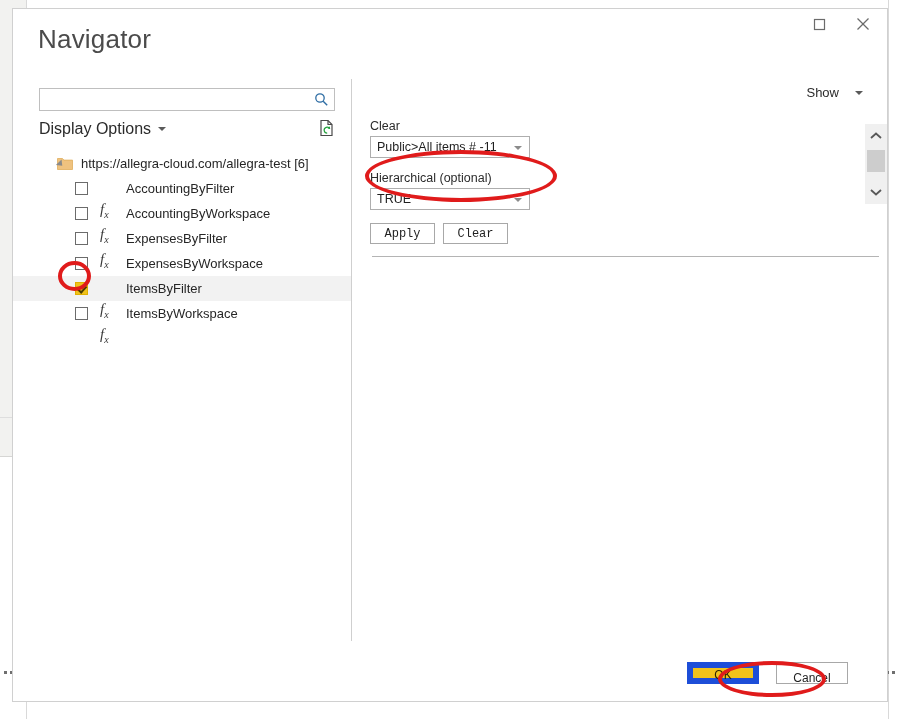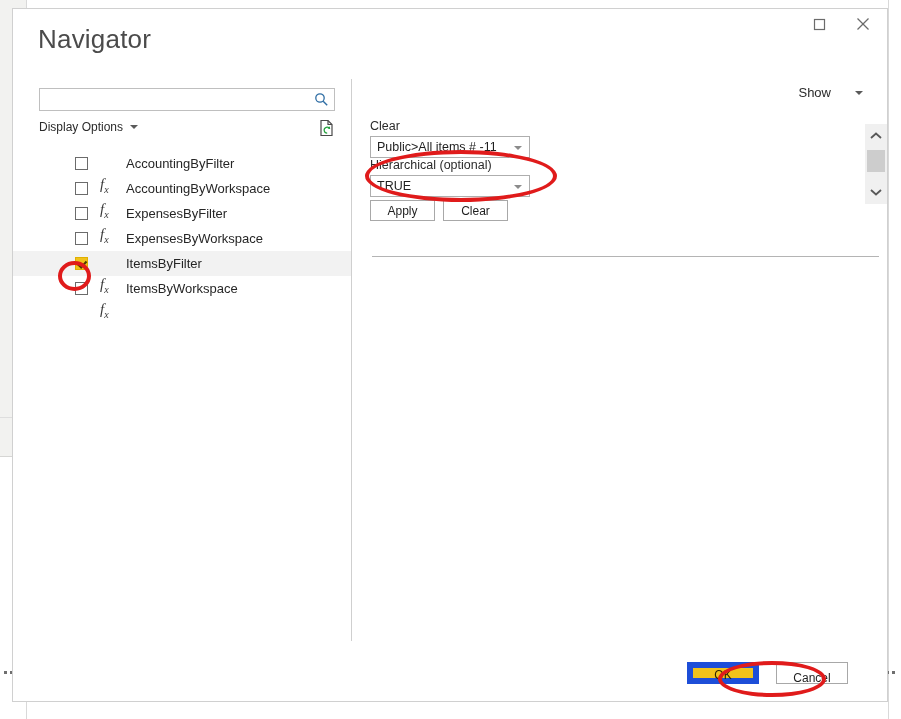--- a/index.html
+++ b/index.html
@@ -144,21 +144,21 @@
   #display-options-button {
     position: absolute;
     left: 0; top: 0;
     display: flex;
     align-items: center;
     gap: 7px;
     background: none;
     border: none;
     padding: 0;
     font-family: "Liberation Sans", sans-serif;
-    font-size: 12px;
+    font-size: 16px;
     color: #2b2b2b;
     cursor: default;
     text-align: center;
   }
   .caret-down {
     width: 0; height: 0;
     border-left: 4px solid transparent;
     border-right: 4px solid transparent;
     border-top: 4px solid #5a5a5a;
   }
@@ -253,21 +253,21 @@
   #right-pane {
     position: absolute;
     left: 339px; top: 62px;
     width: 535px; height: 580px;
   }
   #show-dropdown-button {
     position: absolute;
     right: 24px; top: 14px;
     display: flex;
     align-items: center;
-    gap: 24px;
+    gap: 16px;
     background: none;
     border: none;
     padding: 0;
     font-family: "Liberation Sans", sans-serif;
     font-size: 13px;
     color: #2b2b2b;
     cursor: default;
   }
 
   #filter-form {
@@ -282,21 +282,21 @@
     display: block;
   }
   .combo {
     position: relative;
     width: 160px; height: 22px;
     border: 1px solid #aeaeae;
     background: #fff;
     box-sizing: border-box;
     display: flex;
     align-items: center;
-    margin-bottom: 0;
+    margin-bottom: 13px;
     cursor: default;
   }
   .combo .combo-value {
     font-size: 12.5px;
     color: #1f1f1f;
     padding-left: 6px;
     white-space: nowrap;
     overflow: hidden;
   }
   .combo .combo-caret {
@@ -309,21 +309,21 @@
   }
   #filter-buttons {
     display: flex;
     gap: 8px;
     margin-top: 3px;
   }
   .flat-btn {
     width: 65px; height: 21px;
     background: #fff;
     border: 1px solid #a8a8a8;
-    font-family: Liberation Sans, sans-serif;
+    font-family: Liberation Mono, monospace;
     font-size: 12px;
     color: #1f1f1f;
     cursor: default;
     padding: 0;
     box-sizing: border-box;
   }
   #right-separator {
     position: absolute;
     left: 20px; top: 185px;
     width: 507px; height: 0;
@@ -466,20 +466,27 @@
           <path d="M2 1.5 h7 l4 4 v11 h-11 z" fill="none" stroke="#4a4a4a" stroke-width="1.2"></path>
           <path d="M9 1.5 v4 h4" fill="none" stroke="#4a4a4a" stroke-width="1.2"></path>
           <path d="M8.2 14.2 a3 3 0 1 1 2.6 -4.4" fill="none" stroke="#21a03c" stroke-width="1.2"></path>
           <path d="M10.9 7.3 l0.2 2.6 l-2.6 -0.3 z" fill="#21a03c"></path>
         </svg>
       </span>
     </div>
 
     <div id="tree">
 
+      <div class="tree-row root">
+        <span class="tree-expander"></span>
+        <svg class="folder-icon" viewBox="0 0 16 13">
+          <path d="M0.5 1.5 h5 l1.4 1.6 h8.6 v9.4 h-15 z" fill="#efc27f" stroke="#e0ad5c" stroke-width="0.8"></path>
+        </svg>
+        <span class="node-label">https://allegra-cloud.com/allegra-test [6]</span>
+      </div>
 
       <div class="tree-row child">
         <span class="chk"></span>
         <span class="fx-icon">f<sub>x</sub></span>
         <span class="node-label">AccountingByFilter</span>
       </div>
 
       <div class="tree-row child">
         <span class="chk"></span>
         <span class="fx-icon">f<sub>x</sub></span>

